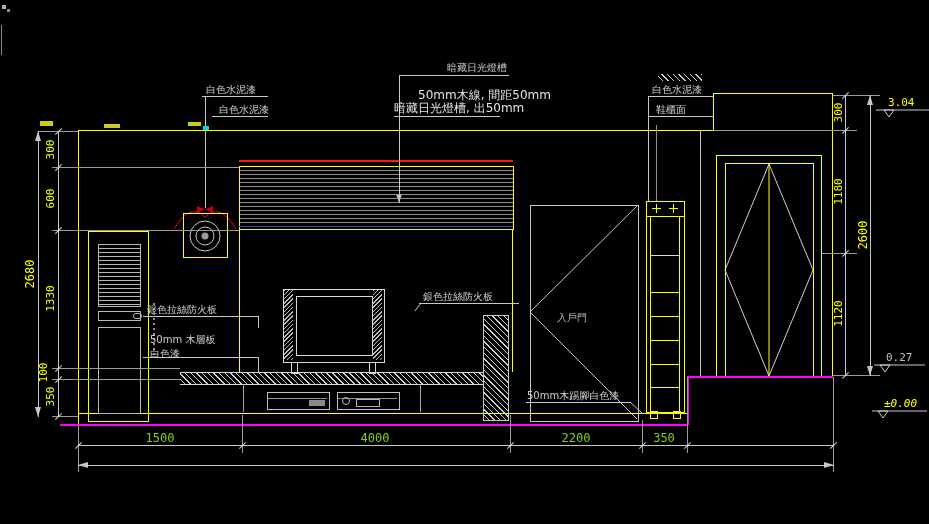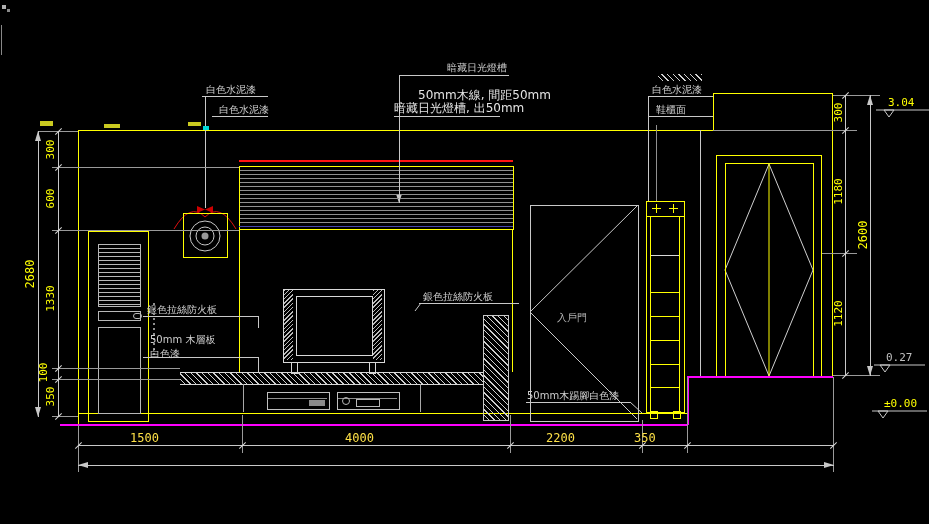--- a/index.html
+++ b/index.html
@@ -11,21 +11,21 @@
   .vl{position:absolute;width:1px;background:#c8c8c8;}
   .hy{position:absolute;height:1px;background:#ffff00;}
   .vy{position:absolute;width:1px;background:#ffff00;}
   .hm{position:absolute;height:2px;background:#ff00ff;}
   .vm{position:absolute;width:2px;background:#ff00ff;}
   .boxy{position:absolute;border:1px solid #ffff00;background:transparent;}
   .boxg{position:absolute;border:1px solid #c8c8c8;background:transparent;}
   .tick{position:absolute;width:9px;height:1px;background:#d8d8d8;transform:rotate(-45deg);}
   .lbl{position:absolute;color:#cfcfcf;font-size:10px;line-height:11px;white-space:nowrap;}
   .lblw{position:absolute;color:#e4e4e4;font-size:12px;line-height:11px;white-space:nowrap;}
-  .hdim{position:absolute;width:60px;color:#fde047;
+  .hdim{position:absolute;width:60px;text-align:center;color:#84cc16;
         font:12px "DejaVu Sans Mono",monospace;white-space:nowrap;}
   .vdim{position:absolute;width:50px;text-align:center;color:#ffff00;
         font:11px "DejaVu Sans Mono",monospace;white-space:nowrap;transform:rotate(-90deg);}
   .lvl{position:absolute;color:#ffff00;font:11px "DejaVu Sans Mono",monospace;white-space:nowrap;}
   .lvlg{position:absolute;color:#c0c0c0;font:11px "DejaVu Sans Mono",monospace;white-space:nowrap;}
   .slats{background:repeating-linear-gradient(to bottom,transparent 0 3px,#8f8f8f 3px 4px);}
   .hatch{background:repeating-linear-gradient(45deg,transparent 0 3px,#cfcfcf 3px 4px);}
   .hlines{background:repeating-linear-gradient(to bottom,transparent 0 3px,#b8b8b8 3px 4px);}
   .zig{background:repeating-linear-gradient(135deg,#bdbdbd 0 1px,transparent 1px 3px);}
 </style>
@@ -221,21 +221,21 @@
   <div class="tick" style="left:841px;top:130px;"></div>
   <div class="tick" style="left:841px;top:253px;"></div>
   <div class="tick" style="left:841px;top:375px;"></div>
   <div class="vdim" style="left:813px;top:106px;">300</div>
   <div class="vdim" style="left:813px;top:185px;">1180</div>
   <div class="vdim" style="left:813px;top:307px;">1120</div>
   <div class="vdim" style="left:838px;top:228px;font-size:12px;">2600</div>
 
   <div class="lvl" style="left:888px;top:96px;">3.04</div>
   <div class="lvlg" style="left:886px;top:351px;">0.27</div>
-  <div class="lvl" style="left:884px;top:397px;">±0.00</div>
+  <div class="lvl" style="left:884px;top:397px;font-style:italic;">±0.00</div>
 
   <div class="abs" style="left:40px;top:121px;width:13px;height:5px;background:#caca20;"></div>
   <div class="abs" style="left:104px;top:124px;width:16px;height:4px;background:#caca20;"></div>
   <div class="abs" style="left:188px;top:122px;width:13px;height:4px;background:#caca20;"></div>
   <div class="abs" style="left:203px;top:126px;width:6px;height:4px;background:#00d8d8;"></div>
   <div class="abs" style="left:2px;top:5px;width:4px;height:4px;background:#b0b0b0;"></div>
   <div class="abs" style="left:7px;top:9px;width:3px;height:3px;background:#8a8a8a;"></div>
   <div class="vl" style="left:1px;top:25px;height:30px;background:#888;"></div>
   <div class="abs hatch" style="left:658px;top:74px;width:44px;height:7px;"></div>
 

